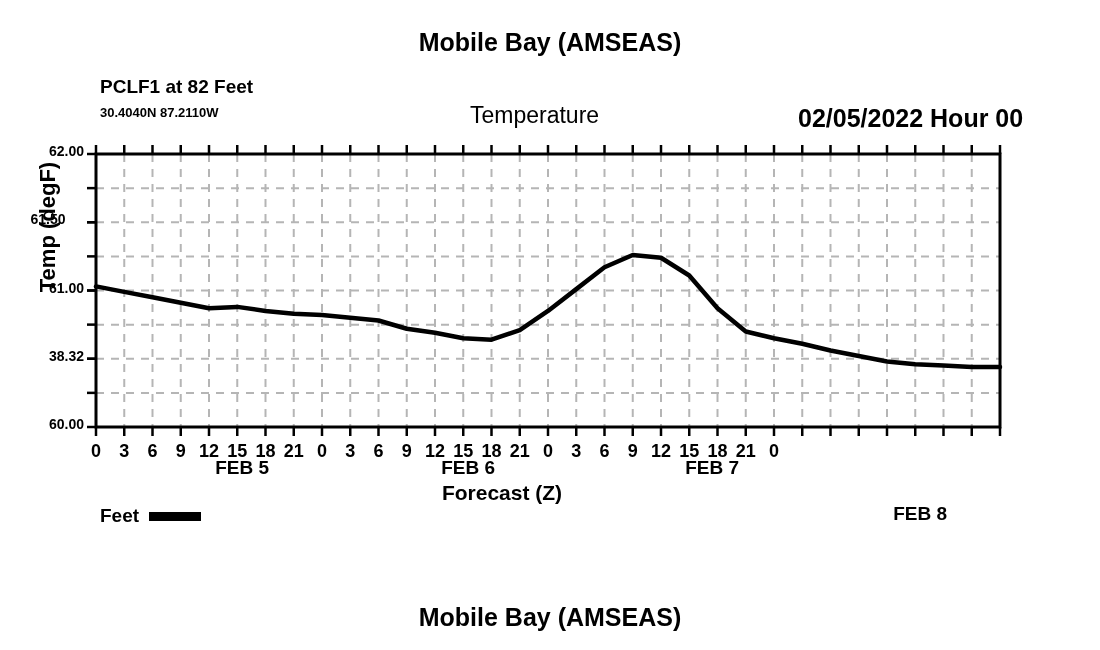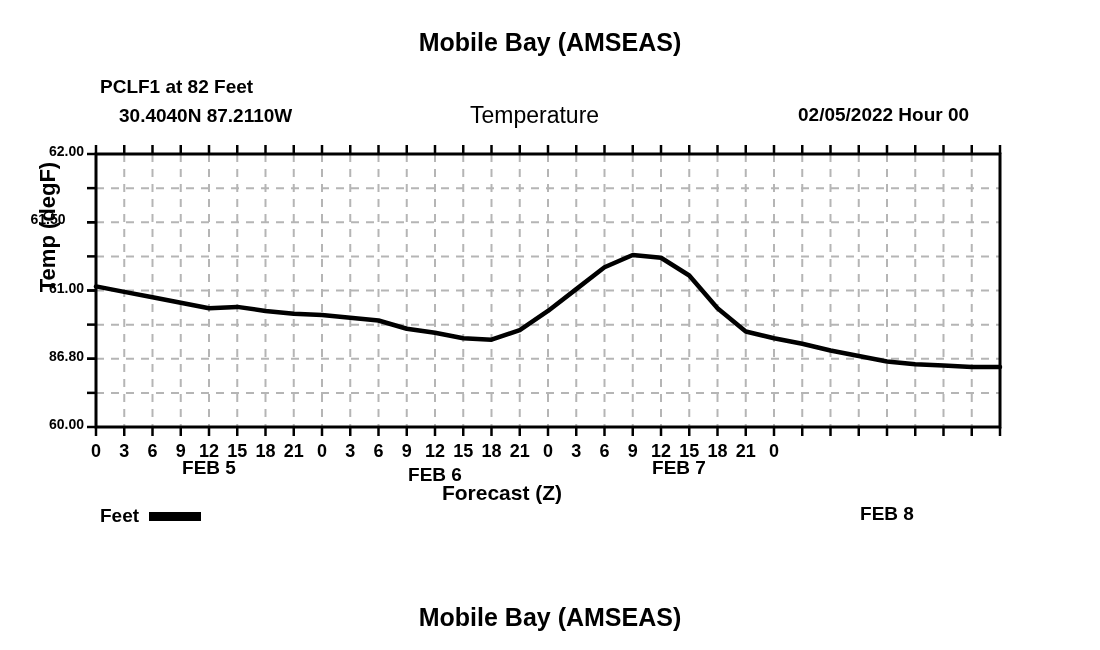--- a/index.html
+++ b/index.html
@@ -11,43 +11,43 @@
   .abs{position:absolute;}
   .title-top{
     left:0;top:28px;width:1100px;text-align:center;
     font-size:25px;font-weight:bold;letter-spacing:0px;
   }
   .title-bottom{
     left:0;top:603px;width:1100px;text-align:center;
     font-size:25px;font-weight:bold;
   }
   .meta-line1{left:100px;top:76px;font-size:19px;font-weight:bold;}
-  .meta-line2{left:100px;top:105px;font-size:19px;font-weight:bold;margin-left:19px;}
+  .meta-line2{left:100px;top:105px;font-size:13px;font-weight:bold;}
   .subtitle{left:470px;top:102px;font-size:23px;font-weight:normal;}
-  .runstamp{left:798px;top:104px;font-size:19px;font-weight:bold;}
+  .runstamp{left:798px;top:104px;font-size:25px;font-weight:bold;}
 
   .ylabel{
     left:-82px;top:214px;width:260px;text-align:center;
     font-size:22px;font-weight:bold;
     transform:rotate(-90deg);transform-origin:center center;
   }
   .xlabel{left:0;top:481px;width:1004px;text-align:center;font-size:21px;font-weight:bold;}
 
   #plot-svg{left:0;top:0;}
 
   .ytick-label{
     font-size:14px;font-weight:bold;text-align:right;
     width:72px;
   }
   .xtick-label{
     font-size:18px;font-weight:bold;text-align:center;
     width:40px;top:441px;
   }
   .day-label{
-    font-size:19px;font-weight:bold;text-align:center;
+    font-size:19px;font-weight:bold;text-align:right;
     width:120px;top:457px;
   }
   .legend-wrap{left:100px;top:505px;display:flex;align-items:center;gap:10px;}
   .legend-text{font-size:19px;font-weight:bold;}
   .legend-swatch{width:52px;height:9px;background:#000000;display:block;}
 </style>
 </head>
 <body>
 
 <div class="abs title-top">Mobile Bay (AMSEAS)</div>
@@ -189,21 +189,21 @@
       </g>
   </g>
   <rect id="plot-frame" x="96" y="154" width="904" height="273" fill="none" stroke="#000000" stroke-width="3"></rect>
   <polyline id="series-temp" fill="none" stroke="#000000" stroke-width="4.5" stroke-linejoin="round" stroke-linecap="round" points="96,286.40499999999986 124.25,291.8649999999997 152.5,297.3249999999996 180.75,302.7850000000005 209,308.24500000000035 237.25,306.87999999999965 265.5,310.9749999999998 293.75,313.70500000000027 322,315.06999999999994 350.25,317.8000000000004 378.5,320.52999999999986 406.75,328.72000000000014 435,332.8150000000003 463.25,338.2750000000002 491.5,339.63999999999993 519.75,330.08499999999987 548,310.9749999999998 576.25,289.1350000000003 604.5,267.29499999999973 632.75,255.01000000000028 661,257.7399999999997 689.25,275.48500000000007 717.5,308.24500000000035 745.75,331.4499999999996 774,338.2750000000002 802.25,343.73500000000007 830.5,350.5599999999997 858.75,356.0199999999996 887,361.4800000000004 915.25,364.20999999999987 943.5,365.5749999999996 971.75,366.9400000000003 1000,366.9400000000003 NaN,369.6699999999998 NaN,372.4000000000002 NaN,375.12999999999965 NaN,379.2249999999998 NaN,383.31999999999994 NaN,386.0500000000004 NaN,387.41500000000013 NaN,386.0500000000004 NaN,379.2249999999998 NaN,362.84500000000014 NaN,338.2750000000002 NaN,317.8000000000004 NaN,308.24500000000035 NaN,315.06999999999994 NaN,325.9899999999997 NaN,336.9100000000005 NaN,347.83000000000027 NaN,356.0199999999996 NaN,362.84500000000014 NaN,368.30500000000006 NaN,369.6699999999998 NaN,369.6699999999998 NaN,366.9400000000003 NaN,361.4800000000004 NaN,354.65499999999986 NaN,347.83000000000027 NaN,341.00499999999965 NaN,334.18000000000006 NaN,327.3550000000004 NaN,321.8949999999996 NaN,317.8000000000004 NaN,319.16500000000013 NaN,323.2600000000003 NaN,330.08499999999987 NaN,335.54499999999973"></polyline>
 </svg>
 
 <div id="ytick-labels">
     <div class="abs ytick-label" style="left: 12px; top: 143px;">62.00</div>
     <div class="abs ytick-label" style="left: 12px; top: 211.25px; text-align: center;">61.50</div>
     <div class="abs ytick-label" style="left: 12px; top: 279.5px;">61.00</div>
-    <div class="abs ytick-label" style="left: 12px; top: 347.75px;">86.80</div>
+    <div class="abs ytick-label" style="left: 12px; top: 347.75px;">38.32</div>
     <div class="abs ytick-label" style="left: 12px; top: 416px;">60.00</div>
   </div>
 
 <div id="xtick-labels">
     <div class="abs xtick-label" style="left: 76px;">0</div>
     <div class="abs xtick-label" style="left: 104.25px;">3</div>
     <div class="abs xtick-label" style="left: 132.5px;">6</div>
     <div class="abs xtick-label" style="left: 160.75px;">9</div>
     <div class="abs xtick-label" style="left: 189px;">12</div>
     <div class="abs xtick-label" style="left: 217.25px;">15</div>
@@ -223,21 +223,21 @@
     <div class="abs xtick-label" style="left: 612.75px;">9</div>
     <div class="abs xtick-label" style="left: 641px;">12</div>
     <div class="abs xtick-label" style="left: 669.25px;">15</div>
     <div class="abs xtick-label" style="left: 697.5px;">18</div>
     <div class="abs xtick-label" style="left: 725.75px;">21</div>
     <div class="abs xtick-label" style="left: 754px;">0</div>
   </div>
 
 <div id="day-labels">
     <div class="abs day-label" style="left: 149px;">FEB 5</div>
-    <div class="abs day-label" style="left: 375px; margin-top: 7px;">FEB 6</div>
+    <div class="abs day-label" style="left: 375px;">FEB 6</div>
     <div class="abs day-label" style="left: 619px;">FEB 7</div>
     <div class="abs day-label" style="left: 827px; margin-top: 46px;">FEB 8</div>
   </div>
 
 <div class="abs legend-wrap">
   <span class="legend-text">Feet</span>
   <span class="legend-swatch"></span>
 </div>
 
 <div class="abs title-bottom">Mobile Bay (AMSEAS)</div>

